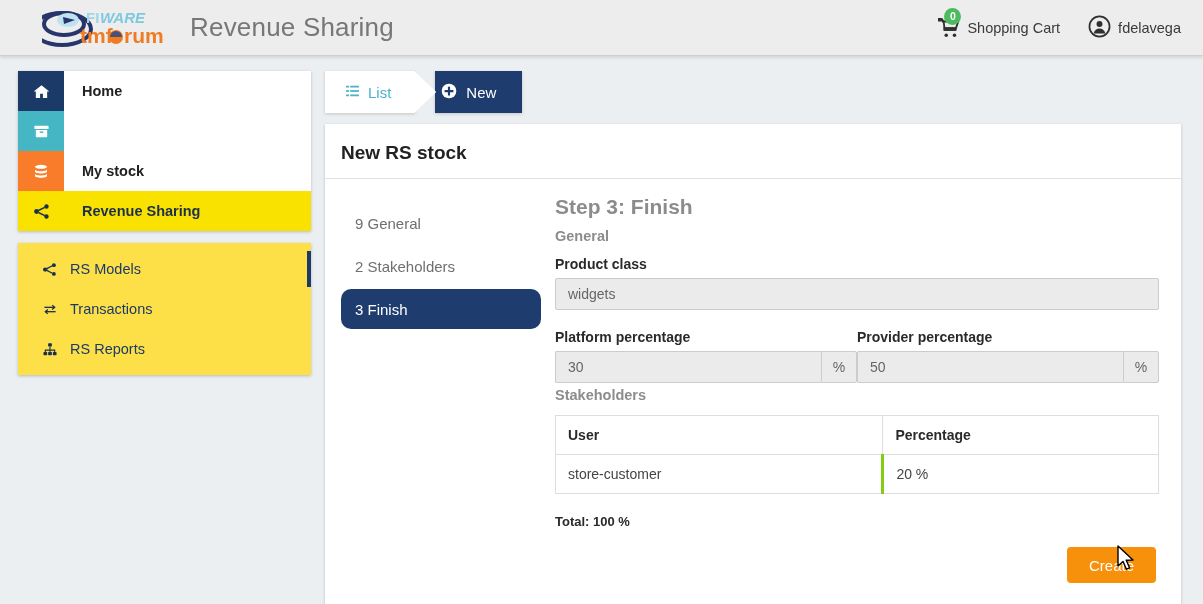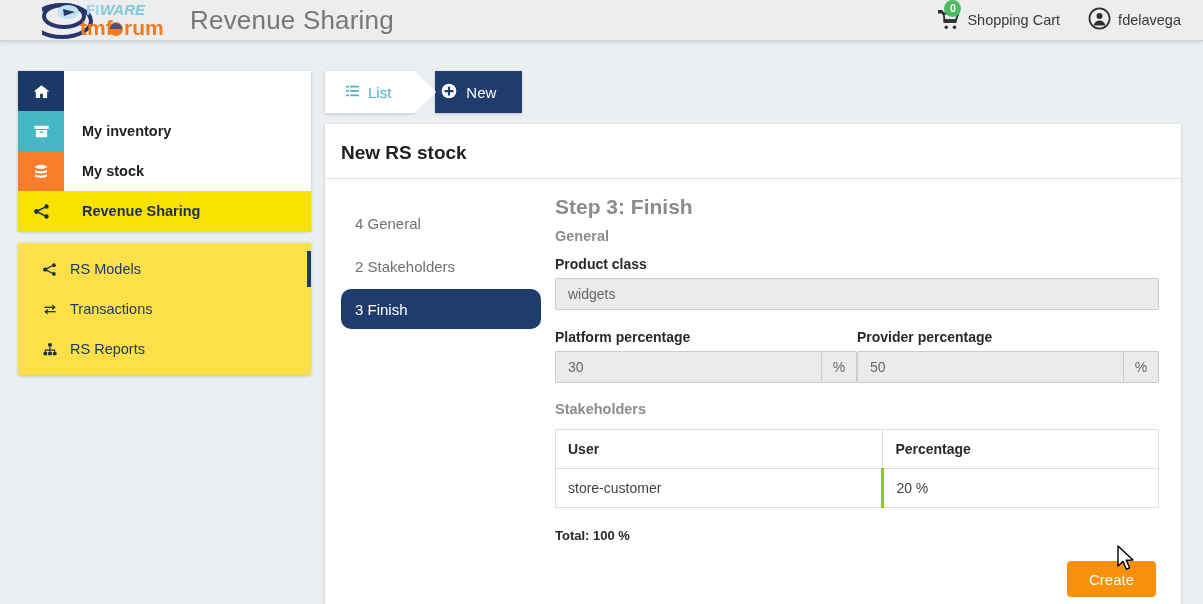--- a/index.html
+++ b/index.html
@@ -9,21 +9,21 @@
     overflow: hidden;
     background: #eceff1;
     font-family: "Liberation Sans", sans-serif;
     font-size: 14px;
     color: #333;
   }
 
   
   .topbar {
     position: absolute; left: 0; top: 0;
-    width: 1203px; height: 41px;
+    width: 1203px; height: 56px;
     background: #ededed;
     border-bottom: 1px solid #cfcfcf;
     box-shadow: 0 2px 3px rgba(0,0,0,.10);
     display: flex; align-items: center;
     z-index: 5;
   }
   .brand { display: flex; align-items: center; margin-left: 30px; }
   .logo-wrap { display: flex; align-items: center; }
   .logo-svg { display: block; }
   .app-title {
@@ -171,21 +171,21 @@
   .inp {
     height: 32px; background: #ebebeb;
     border: 1px solid #ccc;
     display: flex; align-items: center;
     color: #666; font-size: 14px;
     padding: 0 12px;
     border-radius: 2px;
   }
   .fullwidth { width: 100%; margin-bottom: 19px; }
 
-  .pct-row { display: flex; margin-bottom: 18px; }
+  .pct-row { display: flex; margin-bottom: 4px; }
   .pct-col { flex: 1; }
   .pct-group { display: flex; }
   .pct-group .inp {
     flex: 1; border-right: none;
     border-radius: 2px 0 0 2px;
   }
   .pct-addon {
     width: 36px; min-width: 36px; height: 32px;
     background: #ebebeb; border: 1px solid #ccc;
     border-radius: 0 2px 2px 0;
@@ -279,31 +279,31 @@
 
 <div class="sidebar">
   <div class="menu-card">
 
     <div class="menu-row">
       <span class="menu-ico" style="background:#1b3a68">
         <svg width="17" height="17" viewBox="0 0 24 24" fill="#fff">
           <path d="M12 3 L23 12 h-3 v9 h-6 v-6 h-4 v6 H4 v-9 H1 Z"></path>
         </svg>
       </span>
+      <span class="menu-label">Home</span>
     </div>
 
     <div class="menu-row">
       <span class="menu-ico" style="background:#45b7c4">
         <svg width="17" height="17" viewBox="0 0 24 24" fill="#fff">
           <rect x="2" y="4" width="20" height="4.6" rx="1"></rect>
           <path d="M4 10h16v9a1 1 0 0 1-1 1H5a1 1 0 0 1-1-1z"></path>
           <rect x="9.5" y="12" width="5" height="2" fill="#45b7c4"></rect>
         </svg>
       </span>
-      <span class="menu-label">My inventory</span>
     </div>
 
     <div class="menu-row">
       <span class="menu-ico" style="background:#f97c2b">
         <svg width="16" height="17" viewBox="0 0 24 24" fill="#fff">
           <ellipse cx="12" cy="5" rx="9" ry="3"></ellipse>
           <path d="M3 8.5c0 1.7 4 3 9 3s9-1.3 9-3V12c0 1.7-4 3-9 3s-9-1.3-9-3z"></path>
           <path d="M3 15c0 1.7 4 3 9 3s9-1.3 9-3v3.4c0 1.7-4 3-9 3s-9-1.3-9-3z"></path>
         </svg>
       </span>
@@ -396,21 +396,21 @@
       </span>
       <span>New</span>
     </div>
   </div>
 
   <div class="panel">
     <div class="panel-title">New RS stock</div>
 
     <div class="panel-body">
       <div class="steps">
-        <div class="step">4 General</div>
+        <div class="step">9 General</div>
         <div class="step">2 Stakeholders</div>
         <div class="step active">3 Finish</div>
       </div>
 
       <div class="content">
         <div class="step-heading">Step 3: Finish</div>
         <div class="sec-heading">General</div>
 
         <div class="field-label">Product class</div>
         <div class="inp fullwidth">widgets</div>

